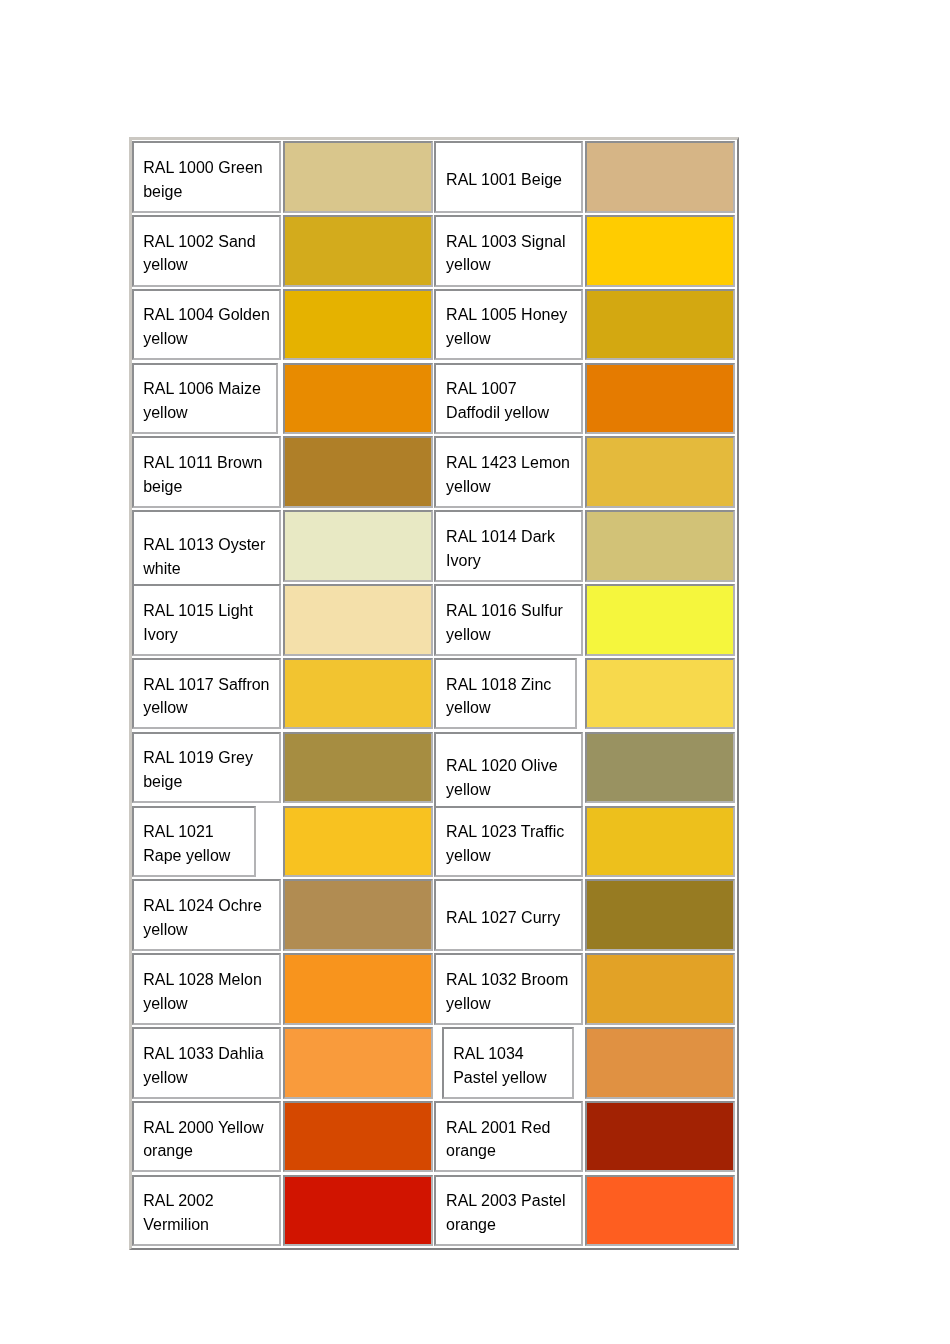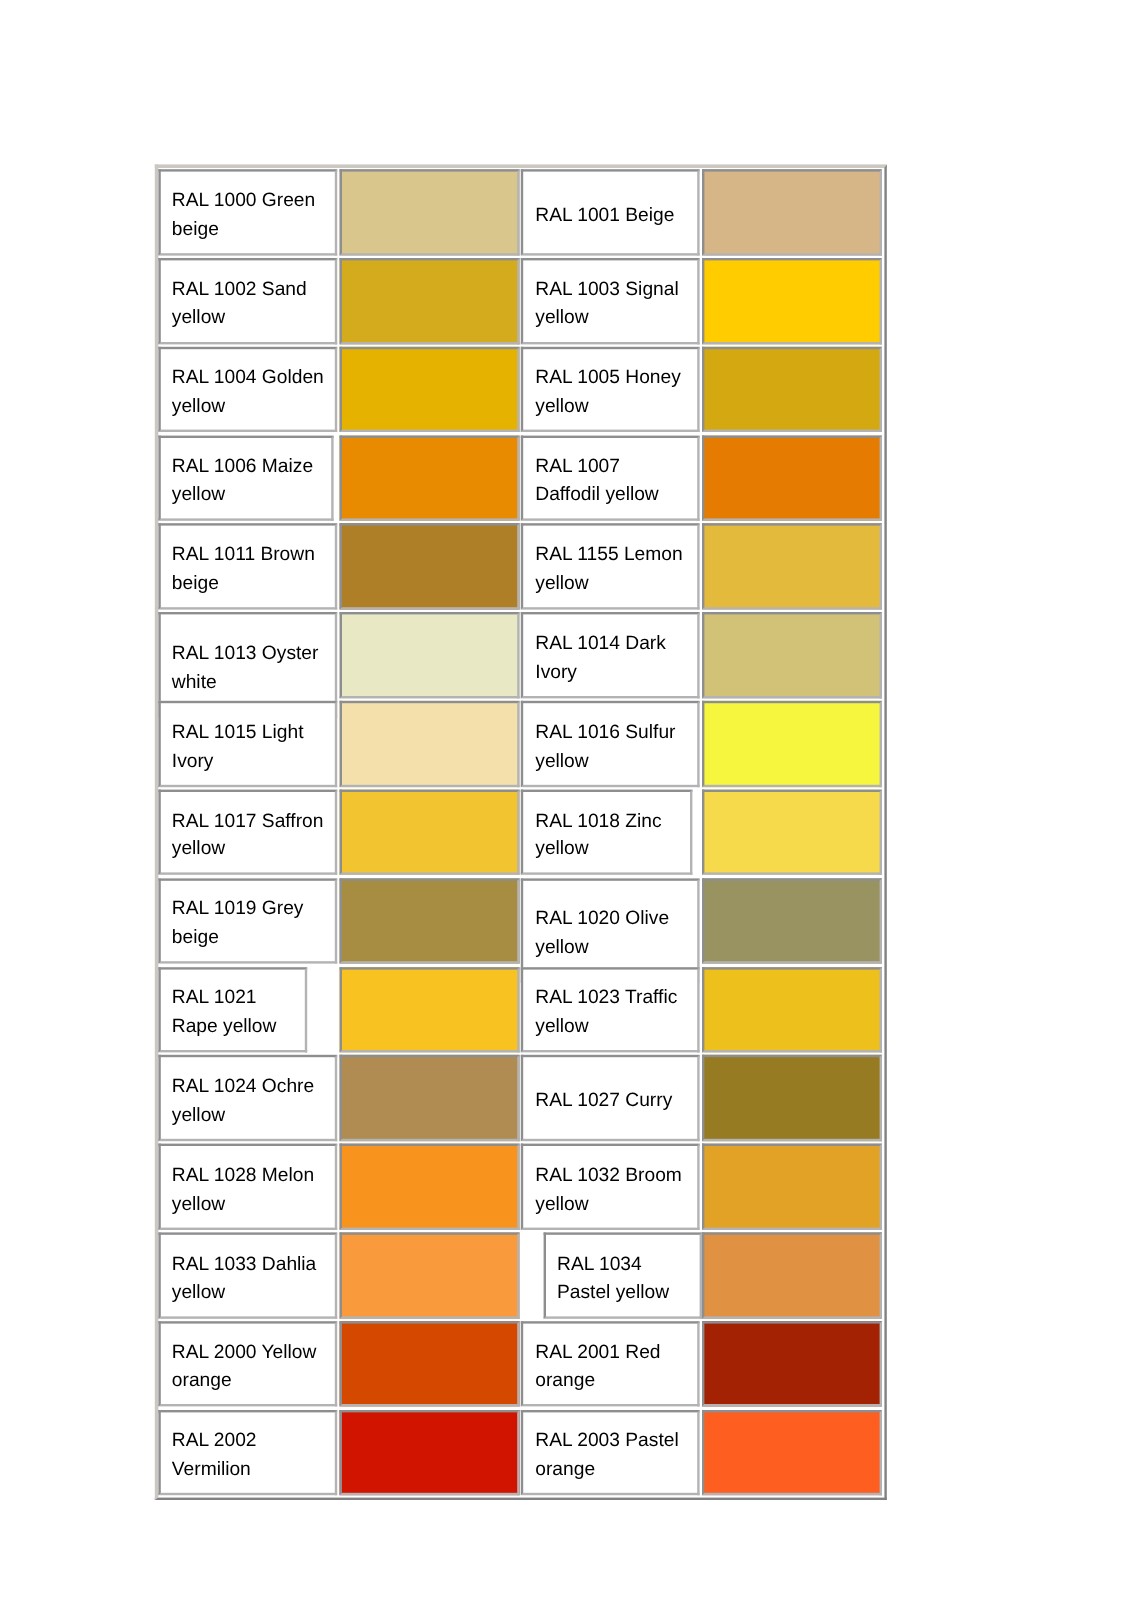--- a/index.html
+++ b/index.html
@@ -104,21 +104,21 @@
           <span class="label-text">RAL 1007 Daffodil yellow</span>
         </div>
     <div class="cell swatch-cell" style="left: 453.8px; top: 222.89px; width: 149.35px; height: 71.6px; background-color: rgb(229, 123, 0);"></div>
   </div>
   <div class="chart-row">
     <div class="cell label-cell" style="left:0px;top:296.72px;width:149.1px;height:71.6px">
           <span class="label-text">RAL 1011 Brown beige</span>
         </div>
     <div class="cell swatch-cell" style="left: 151.2px; top: 296.72px; width: 149.8px; height: 71.6px; background-color: rgb(175, 127, 40);"></div>
     <div class="cell label-cell" style="left:302.9px;top:296.72px;width:148.9px;height:71.6px">
-          <span class="label-text">RAL 1155 Lemon yellow</span>
+          <span class="label-text">RAL 1423 Lemon yellow</span>
         </div>
     <div class="cell swatch-cell" style="left: 453.8px; top: 296.72px; width: 149.35px; height: 71.6px; background-color: rgb(228, 186, 60);"></div>
   </div>
   <div class="chart-row">
     <div class="cell label-cell" style="left:0px;top:370.55px;width:149.1px;height:88px">
           <span class="label-text">RAL 1013 Oyster white</span>
         </div>
     <div class="cell swatch-cell" style="left: 151.2px; top: 370.55px; width: 149.8px; height: 71.6px; background-color: rgb(232, 233, 196);"></div>
     <div class="cell label-cell" style="left:302.9px;top:370.55px;width:148.9px;height:71.6px">
           <span class="label-text">RAL 1014 Dark Ivory</span>
@@ -183,21 +183,21 @@
     <div class="cell label-cell" style="left:302.9px;top:813.53px;width:148.9px;height:71.6px">
           <span class="label-text">RAL 1032 Broom yellow</span>
         </div>
     <div class="cell swatch-cell" style="left: 453.8px; top: 813.53px; width: 149.35px; height: 71.6px; background-color: rgb(226, 162, 38);"></div>
   </div>
   <div class="chart-row">
     <div class="cell label-cell" style="left:0px;top:887.36px;width:149.1px;height:71.6px">
           <span class="label-text">RAL 1033 Dahlia yellow</span>
         </div>
     <div class="cell swatch-cell" style="left: 151.2px; top: 887.36px; width: 149.8px; height: 71.6px; background-color: rgb(249, 155, 60);"></div>
-    <div class="cell label-cell" style="left:321px;top:887.36px;width:132px;height:71.6px">
+    <div class="cell label-cell" style="left:310px;top:887.36px;width:132px;height:71.6px">
           <span class="label-text">RAL 1034 Pastel yellow</span>
         </div>
     <div class="cell swatch-cell" style="left: 453.8px; top: 887.36px; width: 149.35px; height: 71.6px; background-color: rgb(224, 145, 66);"></div>
   </div>
   <div class="chart-row">
     <div class="cell label-cell" style="left:0px;top:961.19px;width:149.1px;height:71.6px">
           <span class="label-text">RAL 2000 Yellow orange</span>
         </div>
     <div class="cell swatch-cell" style="left: 151.2px; top: 961.19px; width: 149.8px; height: 71.6px; background-color: rgb(213, 72, 0);"></div>
     <div class="cell label-cell" style="left:302.9px;top:961.19px;width:148.9px;height:71.6px">

